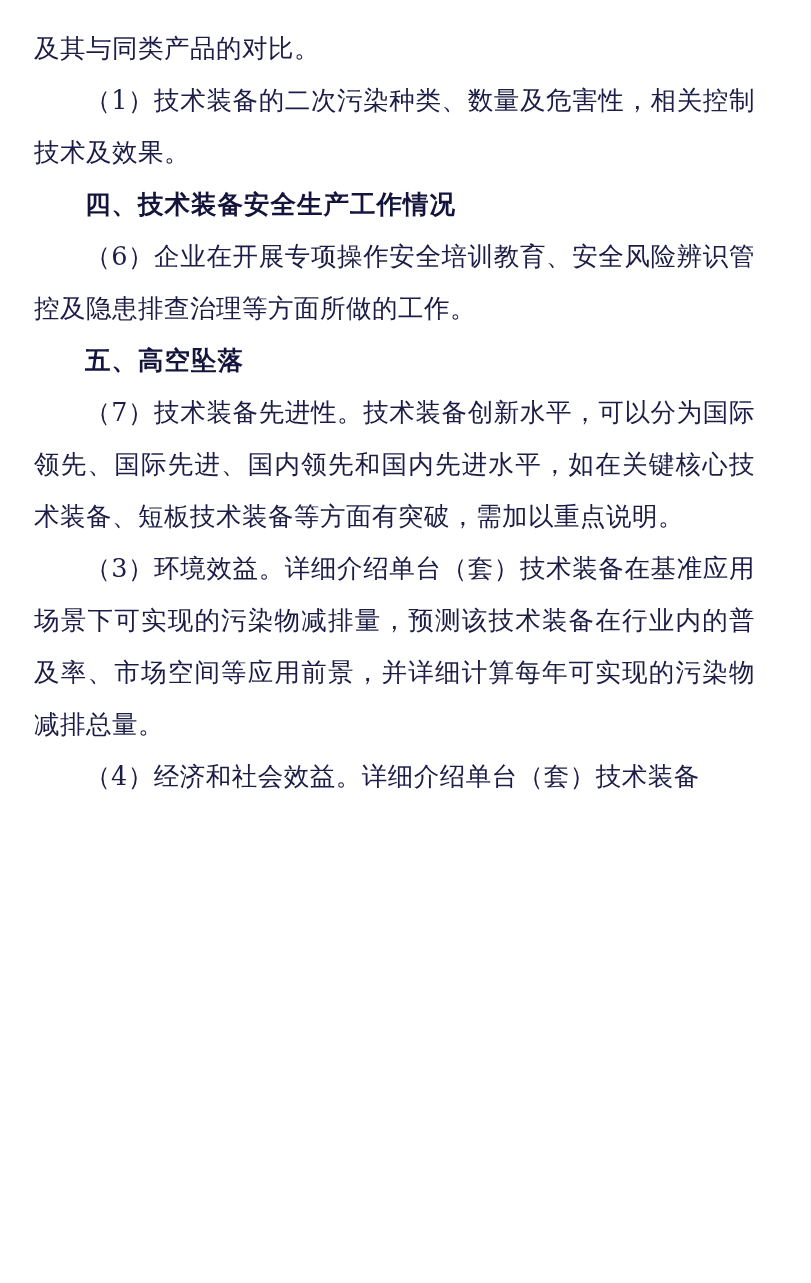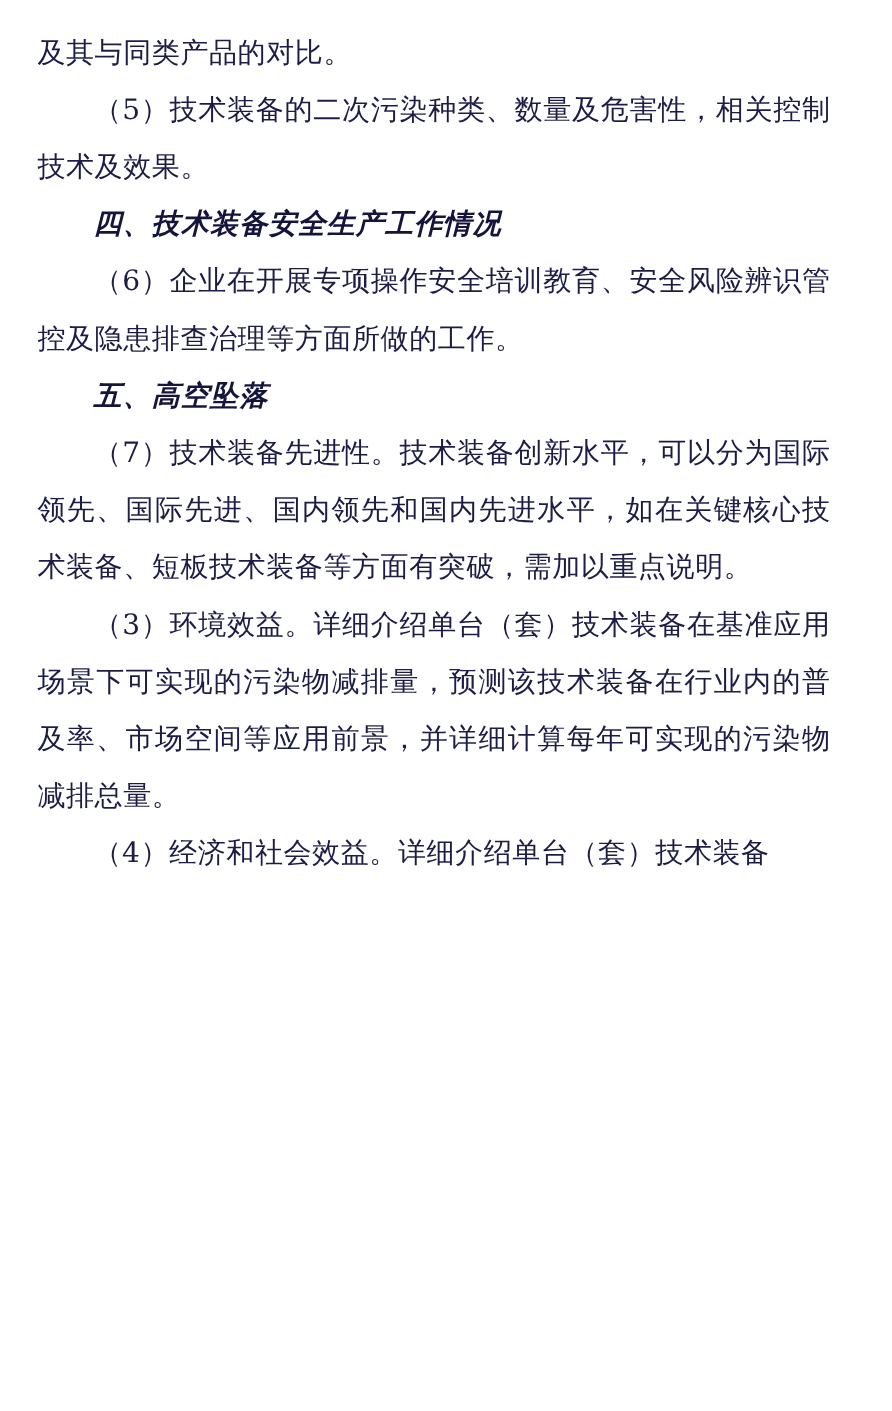--- a/index.html
+++ b/index.html
@@ -36,32 +36,31 @@
   }
   h2.heading {
     margin: 0;
     font-size: 25.5px;
     line-height: 52px;
     font-weight: 700;
     text-indent: 51px;
     color: #14143c;
     letter-spacing: 1px;
     font-family: "DejaVu Sans", "Liberation Sans", sans-serif;
-    font-style: italic;
   }
 </style>
 </head>
 <body>
 
 <div class="page">
   <div class="doc-body">
 
     <p class="para">及其与同类产品的对比。</p>
 
-    <p class="para indent">（5）技术装备的二次污染种类、数量及危害性，相关控制技术及效果。</p>
+    <p class="para indent">（1）技术装备的二次污染种类、数量及危害性，相关控制技术及效果。</p>
 
     <h2 class="heading">四、技术装备安全生产工作情况</h2>
 
 
     <p class="para indent">（6）企业在开展专项操作安全培训教育、安全风险辨识管控及隐患排查治理等方面所做的工作。</p>
 
     <h2 class="heading">五、高空坠落</h2>
 
     <p class="para indent">（7）技术装备先进性。技术装备创新水平，可以分为国际领先、国际先进、国内领先和国内先进水平，如在关键核心技术装备、短板技术装备等方面有突破，需加以重点说明。</p>
 

